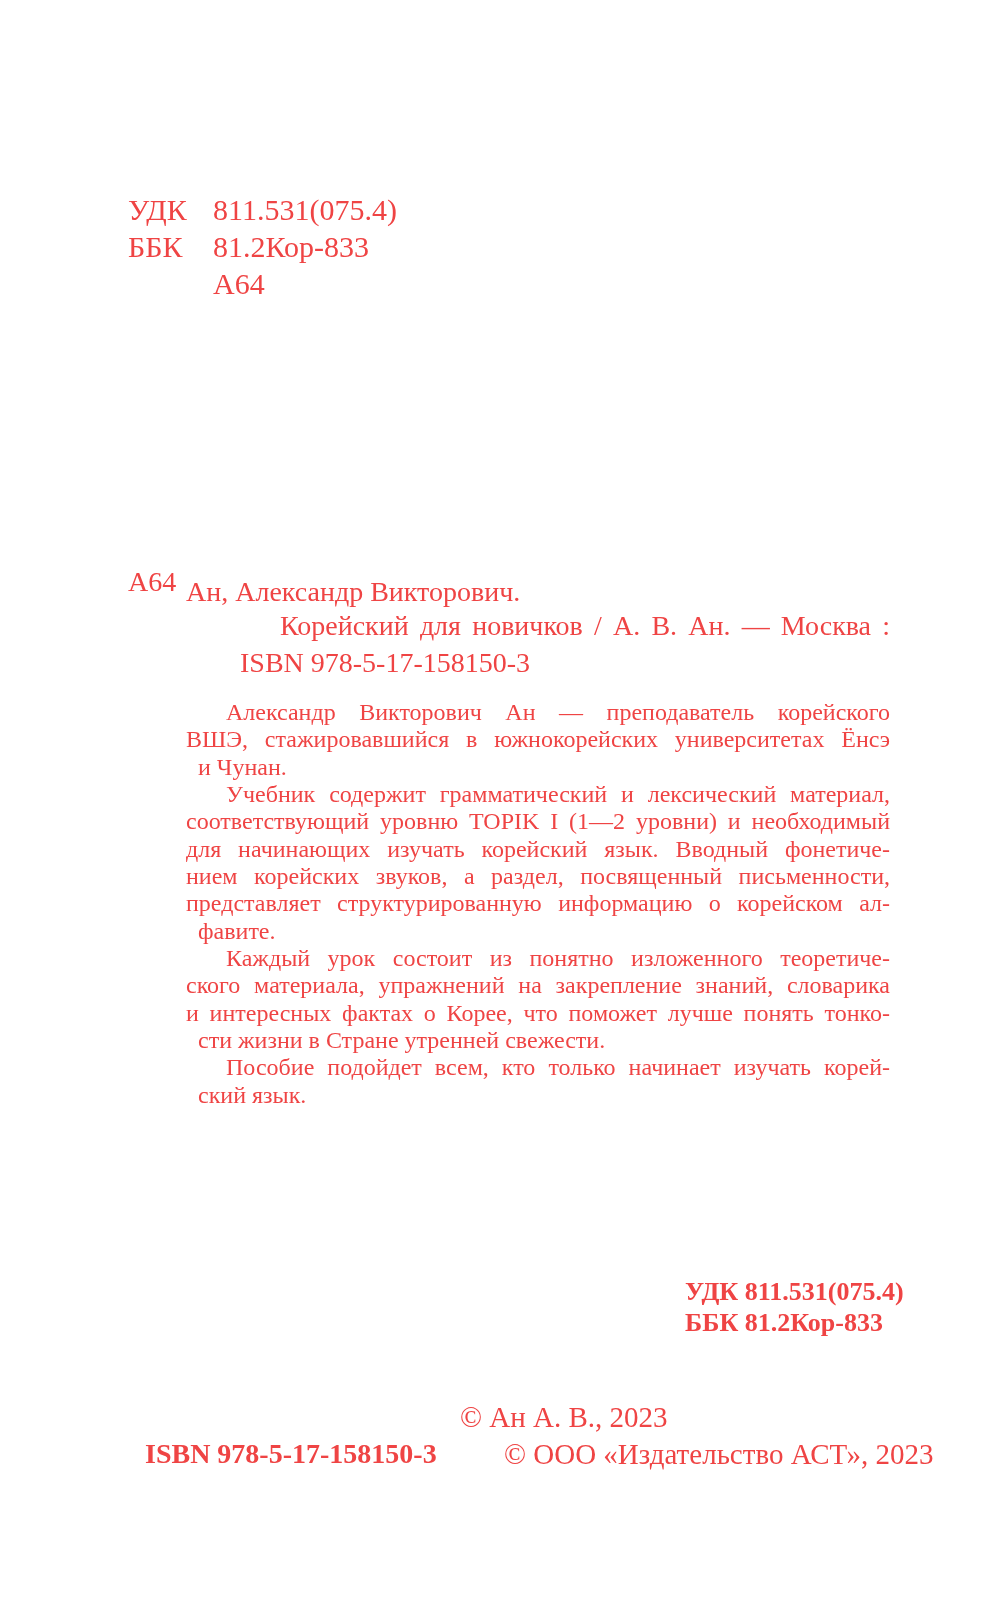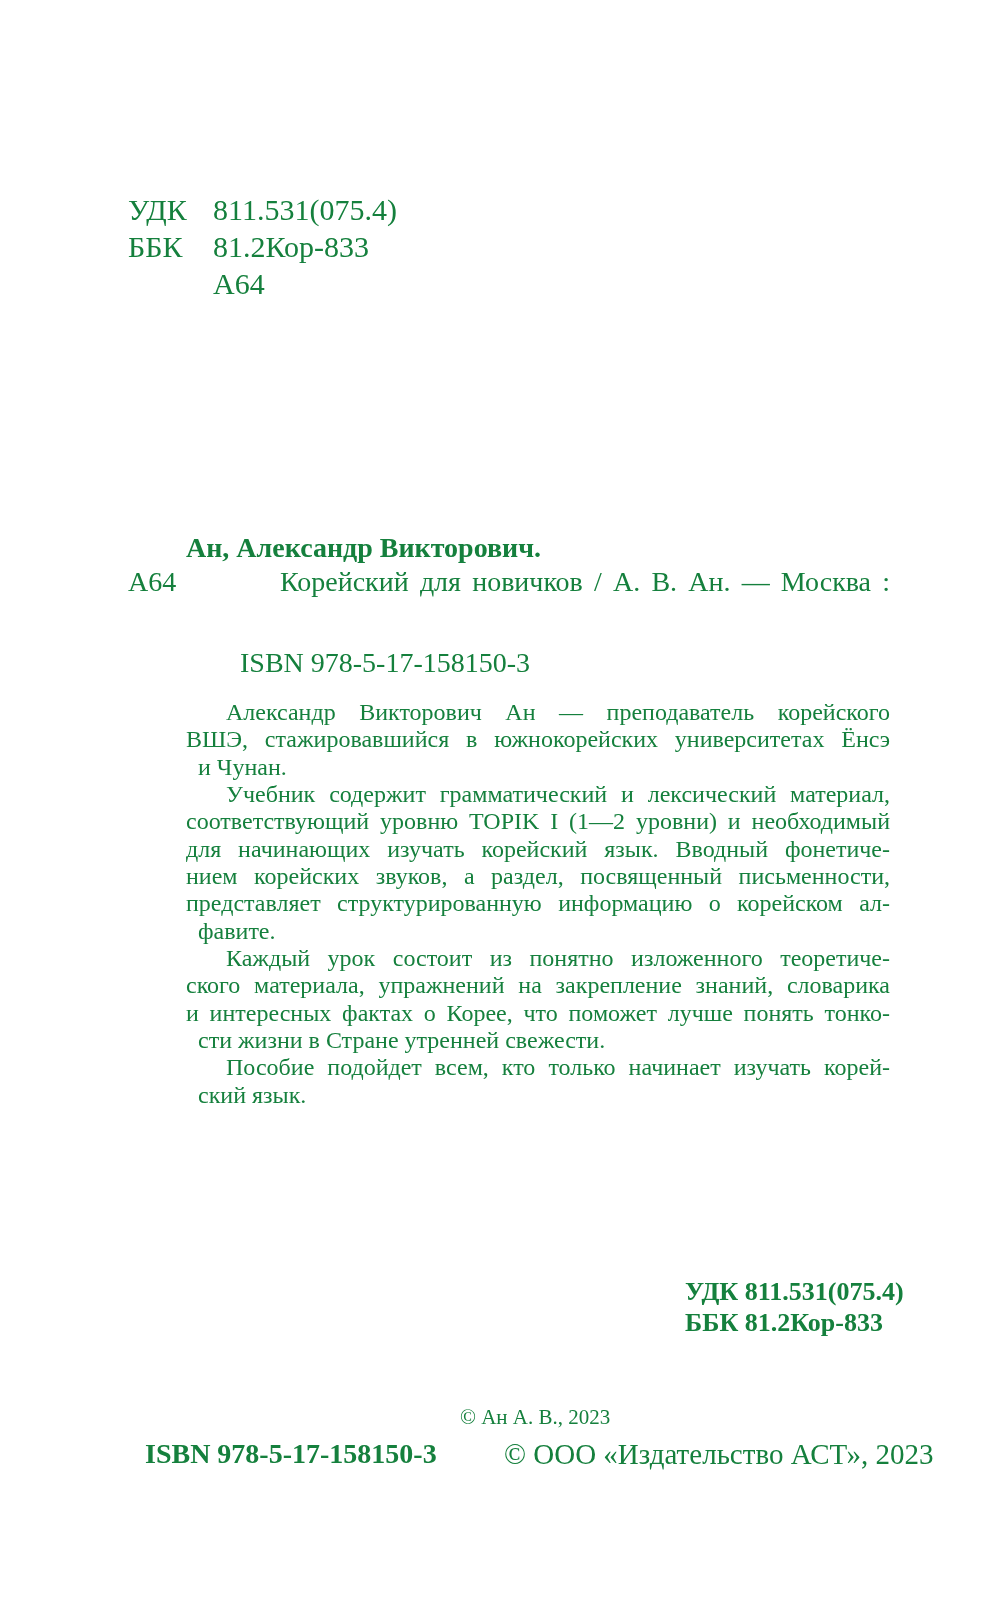--- a/index.html
+++ b/index.html
@@ -2,21 +2,21 @@
 <html><head>
 <meta charset="utf-8">
 <style>
   html, body { margin: 0; padding: 0; }
   body { background: #e8e8e8; }
   .page {
     position: relative;
     width: 1000px;
     height: 1616px;
     background: #ffffff;
-    color: #15803d;
+    color: #ef4444;
     font-family: "Liberation Serif", "DejaVu Serif", serif;
     overflow: hidden;
     margin: 0 auto;
   }
 
   
   .class-top {
     position: absolute;
     left: 128px;
     top: 191px;
@@ -29,21 +29,21 @@
 
   
   .catalog {
     position: absolute;
     left: 186px;
     top: 531px;
     width: 704px;
     font-size: 28px;
     line-height: 34px;
   }
-  .cc-title { font-weight: bold; }
+  .cc-title { font-weight: normal; margin-top: 44px; }
   .cc-just { text-align: justify; text-align-last: justify; }
   .cc-line2 { text-indent: 94px; }
   .margin-code {
     position: absolute;
     left: -58px;
     top: 34px;
   }
   .isbn-top {
     position: absolute;
     left: 240px;
@@ -76,21 +76,21 @@
     font-weight: bold;
     white-space: nowrap;
     margin-top: 44px;
   }
 
   
   .f-author {
     position: absolute;
     left: 460px;
     top: 1400px;
-    font-size: 21px;
+    font-size: 29px;
     line-height: 34px;
     white-space: nowrap;
   }
   .f-isbn {
     position: absolute;
     left: 145px;
     top: 1437px;
     font-size: 28px;
     line-height: 34px;
     font-weight: bold;

